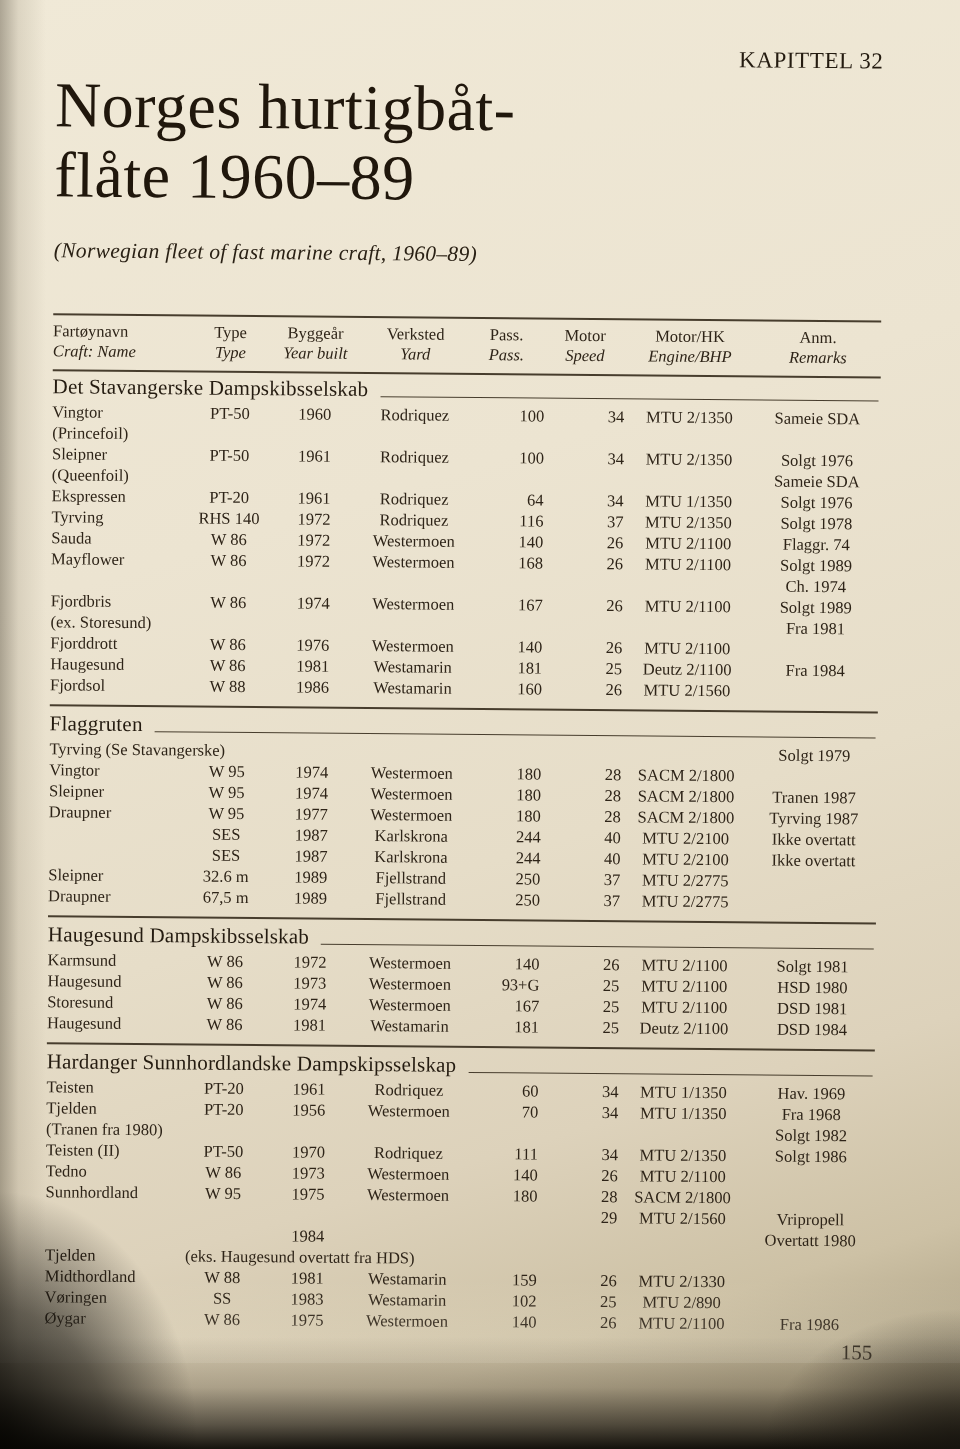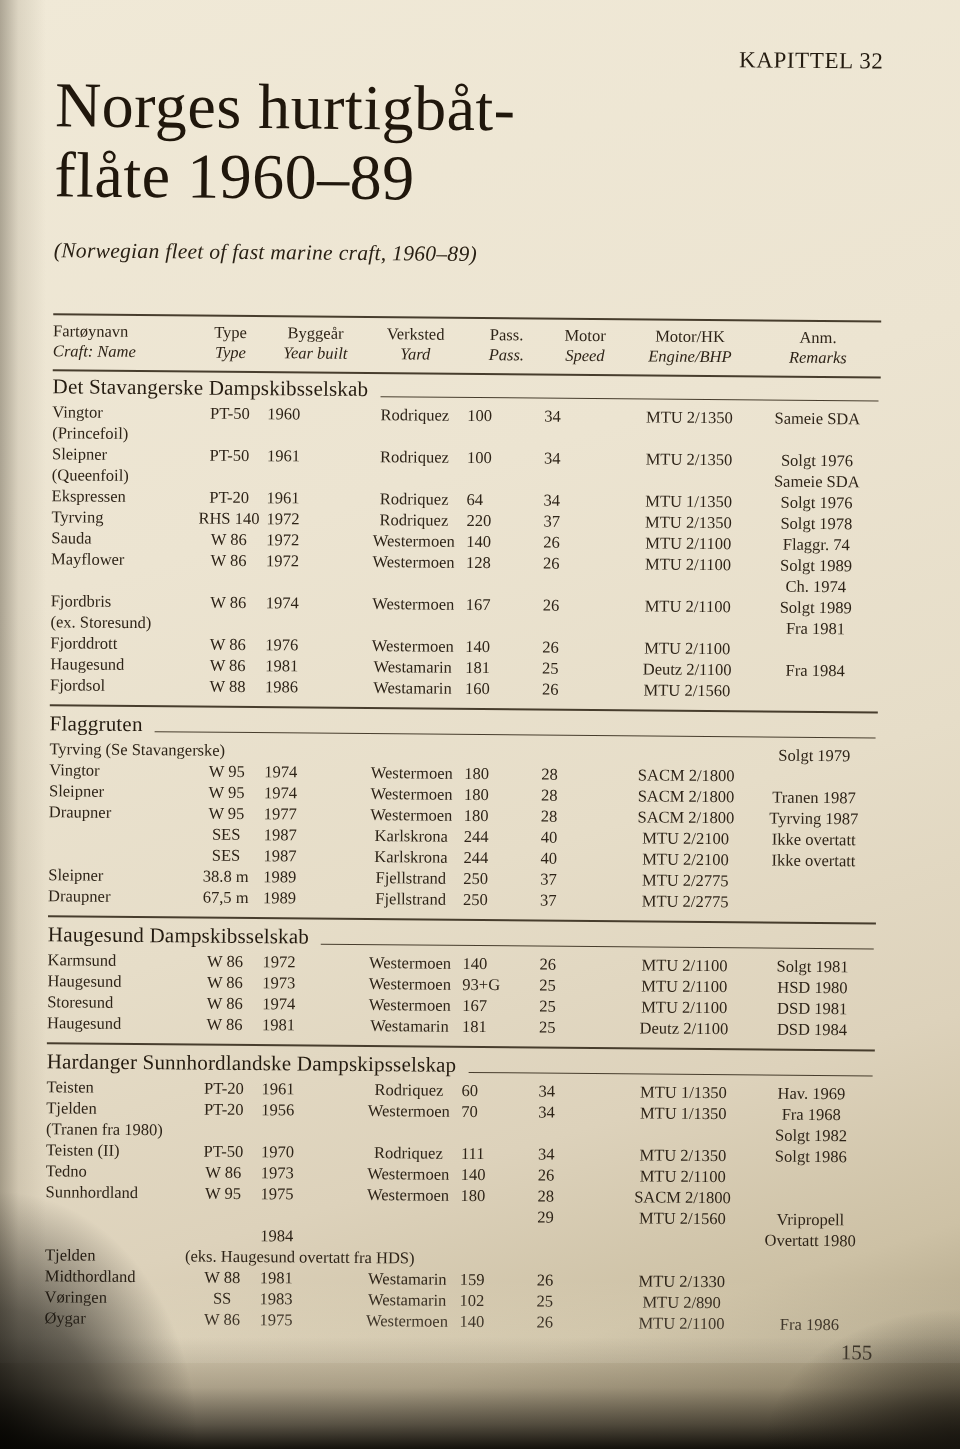--- a/index.html
+++ b/index.html
@@ -46,24 +46,24 @@
 
   .section.ruled { border-top:2px solid var(--rule,#473d2d); margin-top:9px; padding-top:2px; }
   .section-heading { display:flex; font-size:21px; line-height:30px; color:#241b10; letter-spacing:0.2px; }
   .section-heading > span:first-child { white-space:nowrap; }
   .section-rule { flex:1; align-self:flex-end; height:0; border-bottom:1.7px solid var(--rule,#473d2d); margin:0 2px 7px 12px; }
 
   .row { line-height:21px; }
   .cell { white-space:nowrap; }
   .c-name    { grid-column:1; text-align:left; }
   .c-type    { grid-column:2; text-align:center; }
-  .c-year    { grid-column:3; }
+  .c-year    { grid-column:3; text-align:center; }
   .c-yard    { grid-column:4; text-align:center; }
-  .c-pass    { grid-column:5; text-align:left; }
-  .c-speed   { grid-column:6; text-align:left; }
+  .c-pass    { grid-column:5; text-align:right; }
+  .c-speed   { grid-column:6; text-align:right; }
   .c-engine  { grid-column:7; text-align:center; }
   .c-remarks { grid-column:8; text-align:center; }
   .c-note    { grid-column:2 / 7; text-align:left; }
 
   .page-number { text-align:right; font-size:21px; margin-top:5px; color:#241b10; }
 </style>
 </head>
 <body>
 
 <div class="photo">
@@ -164,21 +164,21 @@
                 <div>Solgt 1976</div>
               </div>
             </div>
             <div class="row grid8">
               <div class="cell c-name">
                 <div>Tyrving</div>
               </div>
               <div class="cell c-type">RHS 140</div>
               <div class="cell c-year">1972</div>
               <div class="cell c-yard">Rodriquez</div>
-              <div class="cell c-pass">220</div>
+              <div class="cell c-pass">116</div>
               <div class="cell c-speed">37</div>
               <div class="cell c-engine">MTU 2/1350</div>
               <div class="cell c-remarks">
                 <div>Solgt 1978</div>
               </div>
             </div>
             <div class="row grid8">
               <div class="cell c-name">
                 <div>Sauda</div>
               </div>
@@ -192,21 +192,21 @@
                 <div>Flaggr. 74</div>
               </div>
             </div>
             <div class="row grid8">
               <div class="cell c-name">
                 <div>Mayflower</div>
               </div>
               <div class="cell c-type">W 86</div>
               <div class="cell c-year">1972</div>
               <div class="cell c-yard">Westermoen</div>
-              <div class="cell c-pass">128</div>
+              <div class="cell c-pass">168</div>
               <div class="cell c-speed">26</div>
               <div class="cell c-engine">MTU 2/1100</div>
               <div class="cell c-remarks">
                 <div>Solgt 1989</div>
                 <div>Ch. 1974</div>
               </div>
             </div>
             <div class="row grid8">
               <div class="cell c-name">
                 <div>Fjordbris</div>
@@ -333,21 +333,21 @@
               <div class="cell c-speed">40</div>
               <div class="cell c-engine">MTU 2/2100</div>
               <div class="cell c-remarks">
                 <div>Ikke overtatt</div>
               </div>
             </div>
             <div class="row grid8">
               <div class="cell c-name">
                 <div>Sleipner</div>
               </div>
-              <div class="cell c-type">38.8 m</div>
+              <div class="cell c-type">32.6 m</div>
               <div class="cell c-year">1989</div>
               <div class="cell c-yard">Fjellstrand</div>
               <div class="cell c-pass">250</div>
               <div class="cell c-speed">37</div>
               <div class="cell c-engine">MTU 2/2775</div>
             </div>
             <div class="row grid8">
               <div class="cell c-name">
                 <div>Draupner</div>
               </div>

